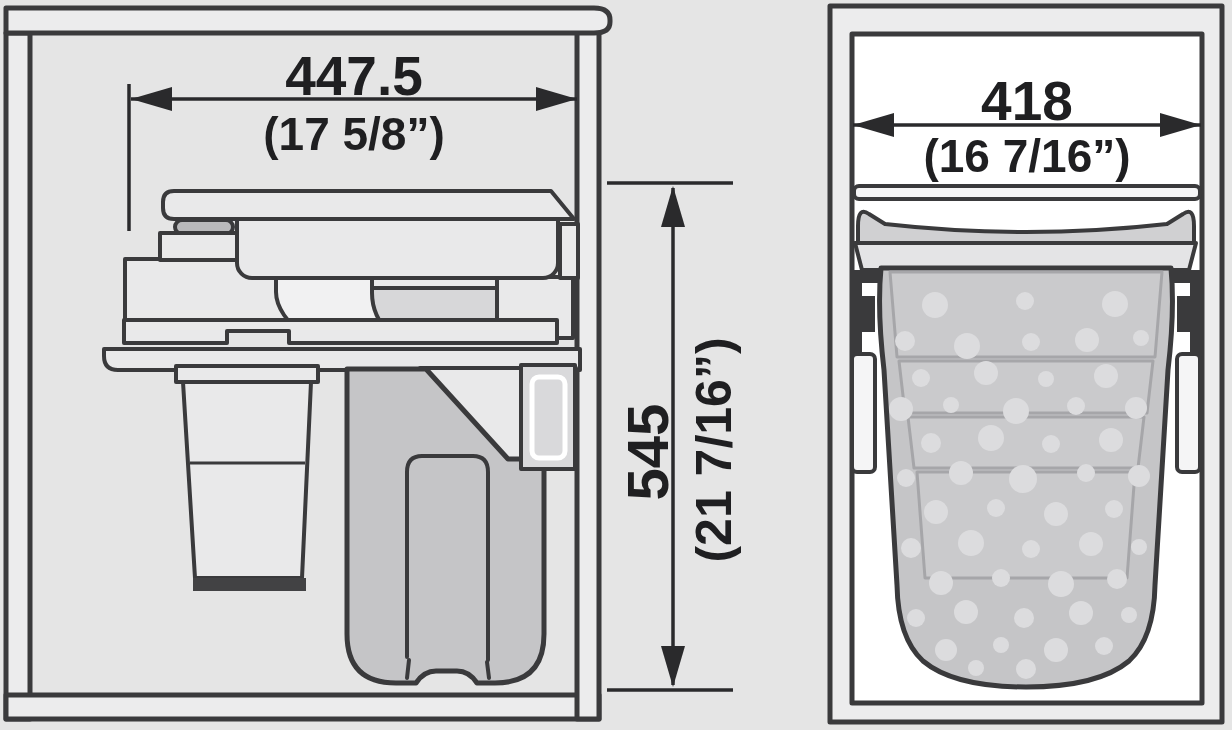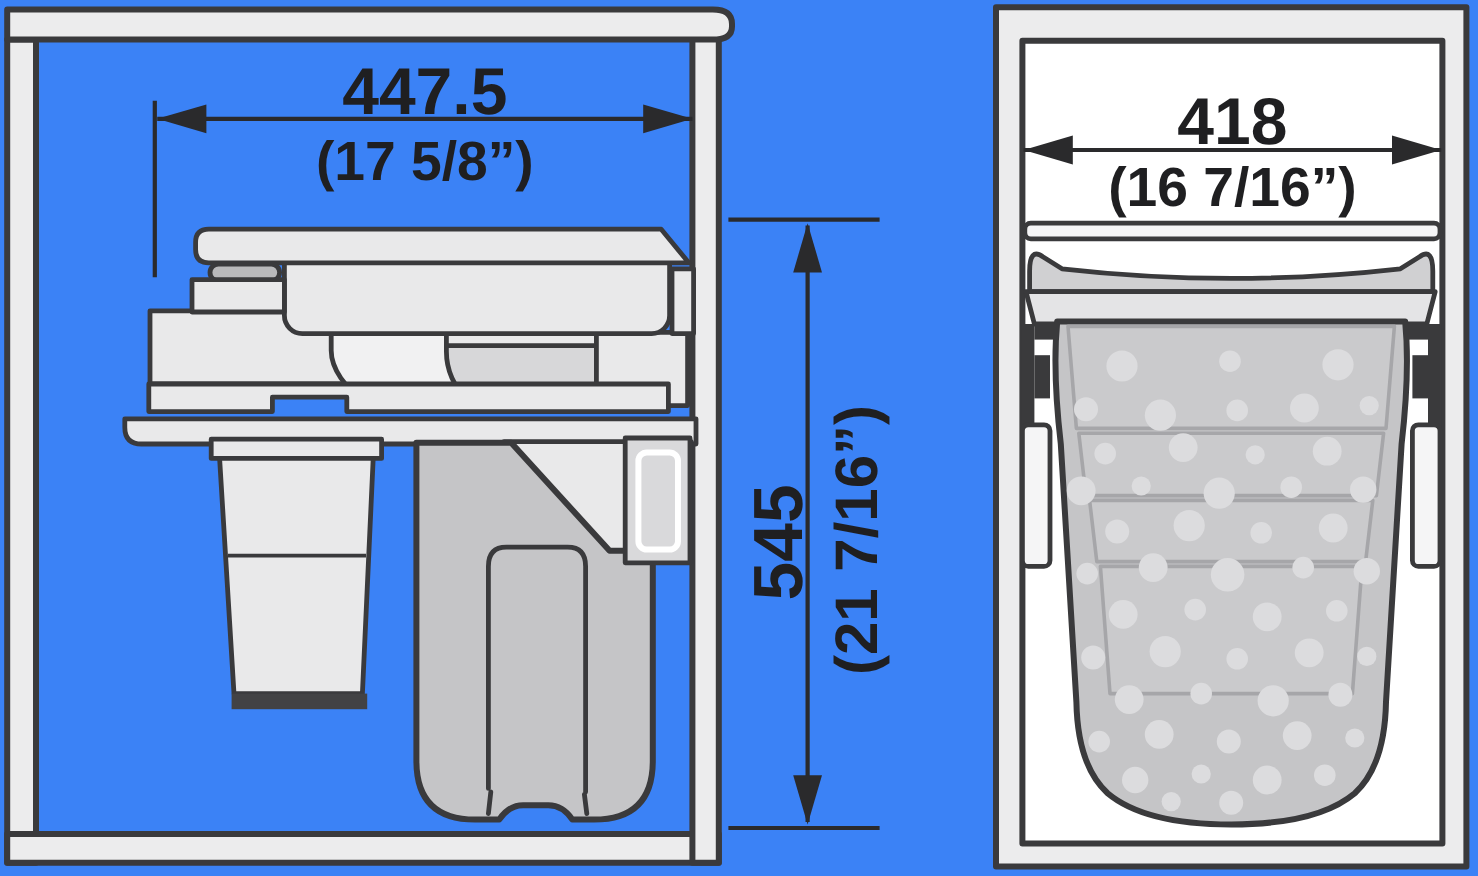--- a/index.html
+++ b/index.html
@@ -1,16 +1,16 @@
 <!DOCTYPE html>
 <html><head>
 <meta charset="utf-8">
 <style>
   html,body{margin:0;padding:0;background:#ffffff;}
-  .canvas{position:relative;width:1232px;height:730px;background:#3b82f6;overflow:hidden;
+  .canvas{position:relative;width:1232px;height:730px;background:#e5e5e5;overflow:hidden;
           font-family:"Liberation Sans",sans-serif;}
   svg{display:block;}
   
   .ol   {stroke:#3a3a3c;stroke-width:5;stroke-linejoin:round;}
   .ol4  {stroke:#3a3a3c;stroke-width:4;stroke-linejoin:round;}
   .ol3  {stroke:#3a3a3c;stroke-width:3;}
   .dim  {stroke:#2a2a2c;stroke-width:3.5;fill:none;}
   .arr  {fill:#2a2a2c;stroke:none;}
   
   .panel {fill:#ececed;}

